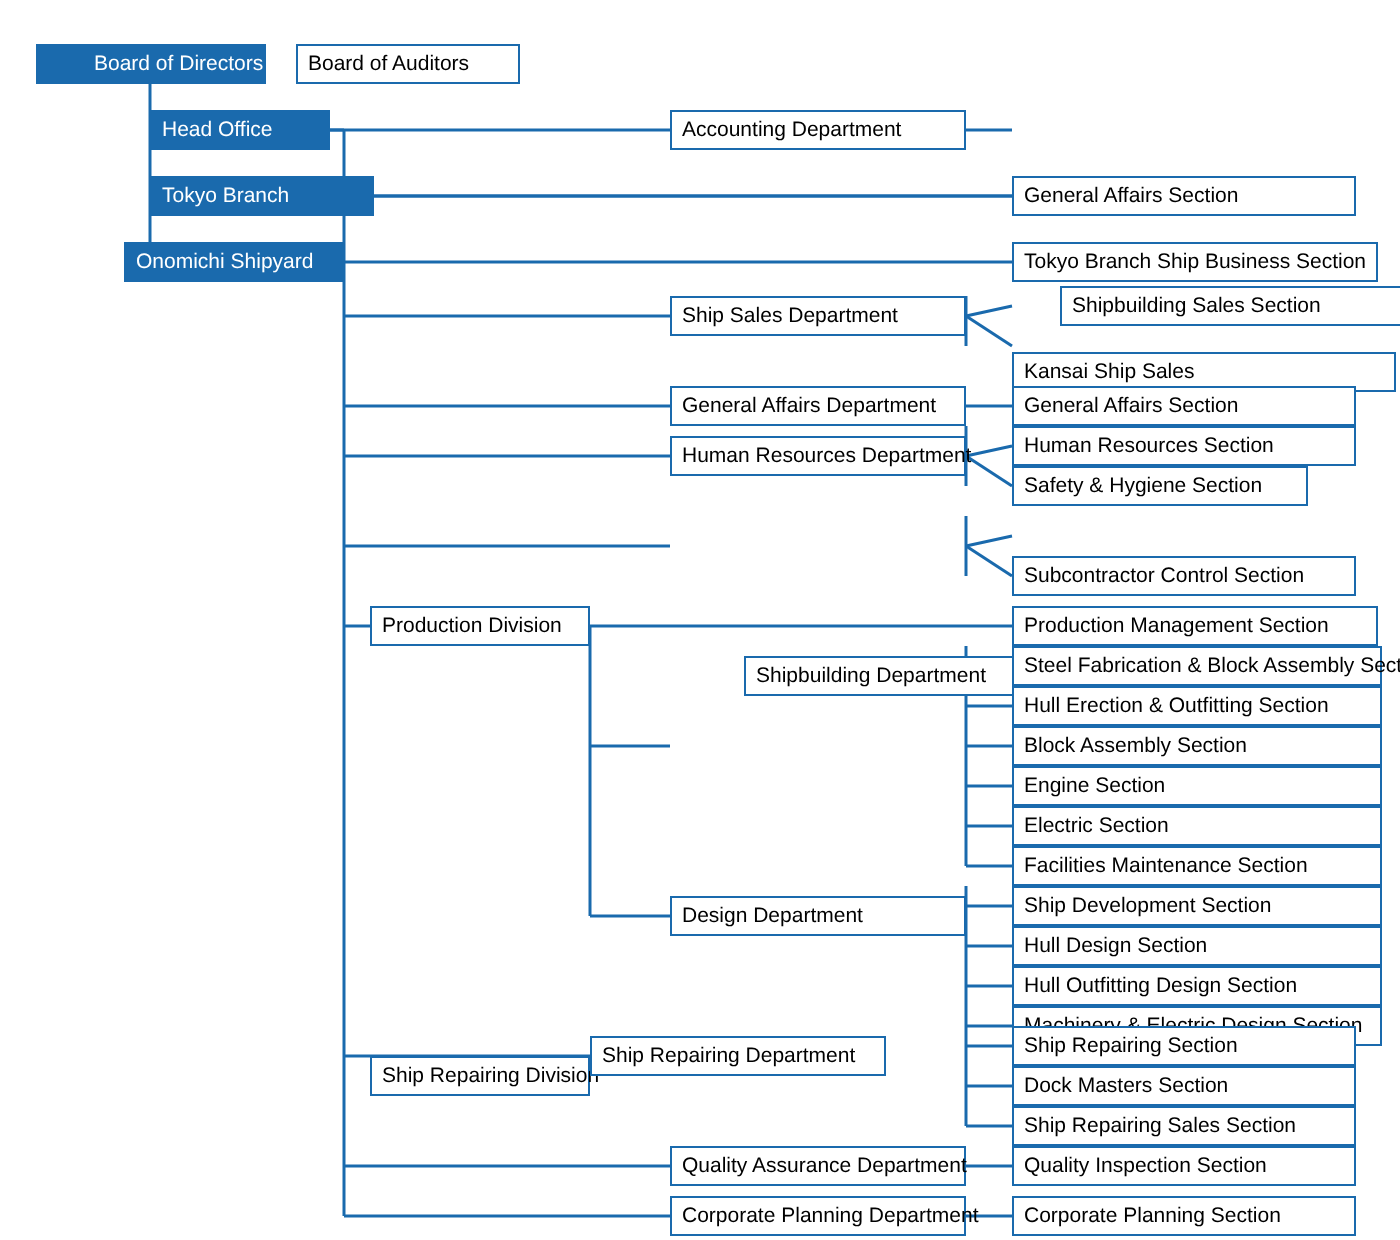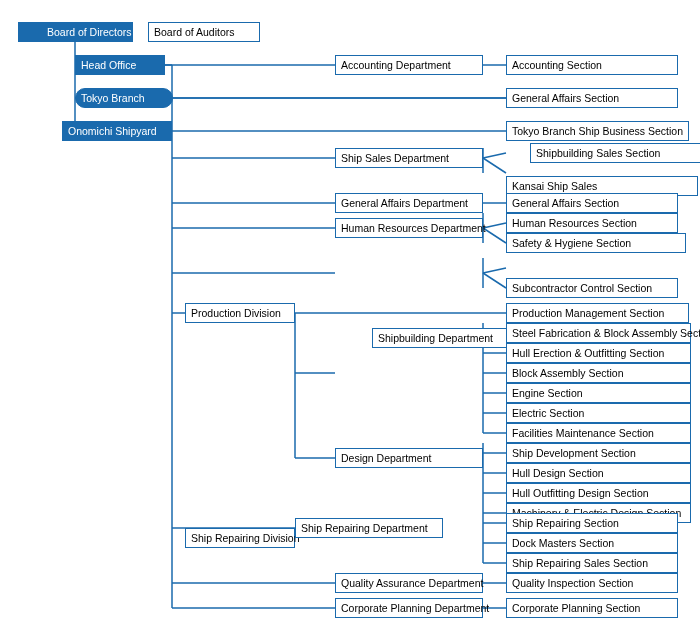--- a/index.html
+++ b/index.html
@@ -126,34 +126,33 @@
 
     <line x1="75" y1="65" x2="172" y2="65"></line>
 
     <line x1="75" y1="98" x2="172" y2="98"></line>
     <line x1="172" y1="98" x2="506" y2="98"></line>
   </svg>
 
 <div class="box blue" style="left: 18px; top: 22px; width: 115px; padding-left: 28px;">Board of Directors</div>
     <div class="box" style="left: 148px; top: 22px; width: 112px; text-align: right;">Board of Auditors</div>
     <div class="box blue" style="left: 75px; top: 55px; width: 90px;">Head Office</div>
-    <div class="box blue" style="left: 75px; top: 88px; width: 98px; border-radius: 10px;">Tokyo Branch</div>
+    <div class="box blue" style="left: 75px; top: 88px; width: 112px;">Tokyo Branch</div>
     <div class="box blue" style="left: 62px; top: 121px; width: 110px;">Onomichi Shipyard</div>
     <div class="box" style="left: 335px; top: 55px; width: 148px;">Accounting Department</div>
-    <div class="box" style="left: 506px; top: 55px; width: 172px;">Accounting Section</div>
     <div class="box" style="left: 506px; top: 88px; width: 172px;">General Affairs Section</div>
     <div class="box" style="left: 506px; top: 121px; width: 183px;">Tokyo Branch Ship Business Section</div>
     <div class="box" style="left: 335px; top: 148px; width: 148px;">Ship Sales Department</div>
     <div class="box" style="left: 530px; top: 143px; width: 206px;">Shipbuilding Sales Section</div>
     <div class="box" style="left: 506px; top: 176px; width: 192px; text-align: right;">Kansai Ship Sales</div>
     <div class="box" style="left: 335px; top: 193px; width: 148px;">General Affairs Department</div>
     <div class="box" style="left: 506px; top: 193px; width: 172px;">General Affairs Section</div>
     <div class="box" style="left: 335px; top: 218px; width: 148px;">Human Resources Department</div>
     <div class="box" style="left: 506px; top: 213px; width: 172px;">Human Resources Section</div>
-    <div class="box" style="left: 506px; top: 233px; width: 180px;">Safety &amp; Hygiene Section</div>
+    <div class="box" style="left: 506px; top: 233px; width: 148px;">Safety &amp; Hygiene Section</div>
     <div class="box" style="left: 506px; top: 278px; width: 172px;">Subcontractor Control Section</div>
     <div class="box" style="left: 185px; top: 303px; width: 110px;">Production Division</div>
     <div class="box" style="left: 506px; top: 303px; width: 183px;">Production Management Section</div>
     <div class="box" style="left: 335px; top: 328px; width: 148px; margin-left: 37px;">Shipbuilding Department</div>
     <div class="box" style="left: 506px; top: 323px; width: 185px;">Steel Fabrication &amp; Block Assembly Section</div>
     <div class="box" style="left: 506px; top: 343px; width: 185px;">Hull Erection &amp; Outfitting Section</div>
     <div class="box" style="left: 506px; top: 363px; width: 185px;">Block Assembly Section</div>
     <div class="box" style="left: 506px; top: 383px; width: 185px;">Engine Section</div>
     <div class="box" style="left: 506px; top: 403px; width: 185px;">Electric Section</div>
     <div class="box" style="left: 506px; top: 423px; width: 185px;">Facilities Maintenance Section</div>

